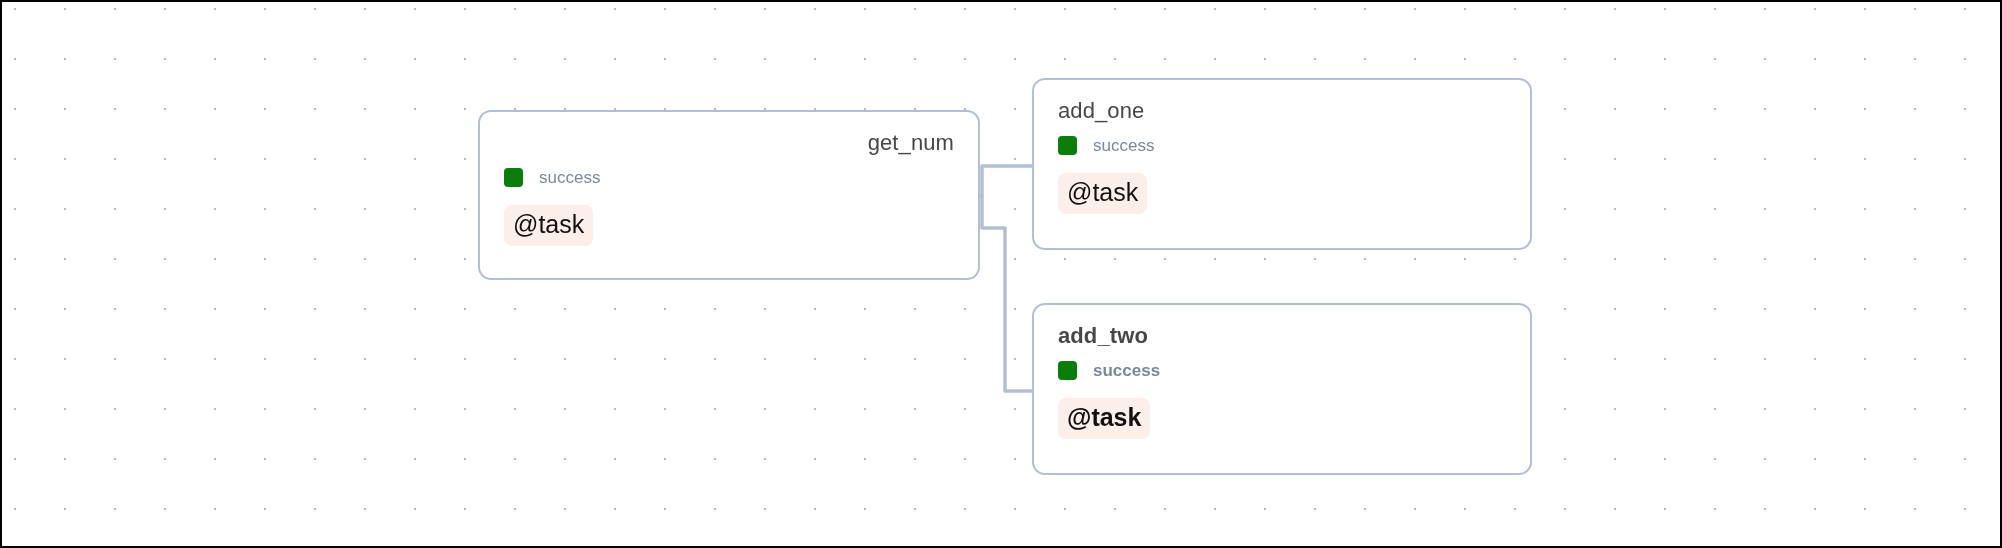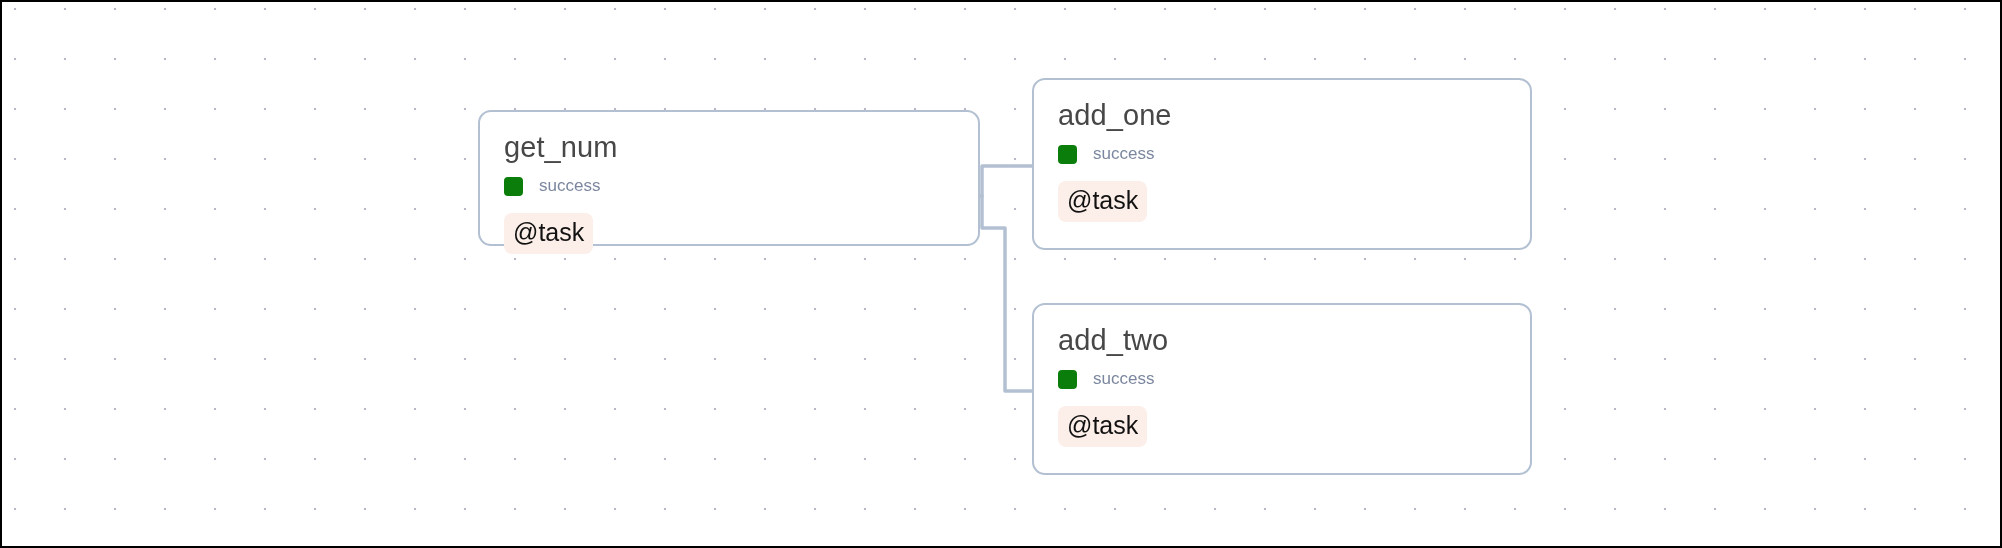--- a/index.html
+++ b/index.html
@@ -62,21 +62,21 @@
     position: absolute;
     box-sizing: border-box;
     background: #ffffff;
     border: 2px solid #b2c0d2;
     border-radius: 13px;
     z-index: 10;
     padding: 18px 24px 0 24px;
   }
 
   .node-title {
-    font-size: 29px;
+    font-size: 22px;
     line-height: 1.18;
     color: #474747;
     letter-spacing: 0.1px;
     white-space: nowrap;
   }
 
   .node-status {
     display: flex;
     align-items: center;
     margin-top: 9px;
@@ -112,38 +112,38 @@
     line-height: 1;
     padding: 7px 9px 9px 9px;
     border-radius: 8px;
     white-space: nowrap;
     margin-top: 8px;
   }
 
   
   #node-get_num  { left: 478px;  top: 110px; width: 502px; height: 170px; }
   #node-add_one  { left: 1032px; top: 78px;  width: 500px; height: 172px; }
-  #node-add_two  { left: 1032px; top: 303px; width: 500px; height: 172px; }
+  #node-add_two  { left: 1032px; top: 303px; width: 500px; height: 172px; font-weight: bold; }
 </style>
 </head>
 <body>
 
 <div id="canvas-root">
 
   <div class="grid-surface" style="background-size: 50px 50px;"></div>
 
   <svg class="edge-layer" viewBox="0 0 2002 548" width="2002" height="548">
 
     <g fill="none" stroke="#b2c0d2" stroke-width="3.5" stroke-linecap="round" stroke-linejoin="round">
       <path d="M 980 196 L 982 196 L 982 166 L 1032 166"></path>
       <path d="M 980 196 L 982 196 L 982 228 L 1005 228 L 1005 391 L 1032 391"></path>
     </g>
   </svg>
 
-  <div class="node" id="node-get_num" style="left: 478px; top: 110px; width: 502px; height: 136px; border-color: rgb(178, 192, 210); background: rgb(255, 255, 255);">
+  <div class="node" id="node-get_num" style="left: 478px; top: 110px; width: 502px; height: 170px; border-color: rgb(178, 192, 210); background: rgb(255, 255, 255); text-align: right;">
     <div class="node-title" style="color: rgb(71, 71, 71);">get_num</div>
     <div class="node-status">
       <span class="status-swatch" style="background: rgb(10, 125, 10);"></span>
       <span class="status-label" style="color: rgb(123, 135, 159);">success</span>
     </div>
     <div class="node-tags">
       <span class="tag-badge" style="background: rgb(252, 238, 232); color: rgb(17, 17, 17);">@task</span>
     </div>
   </div>
 

